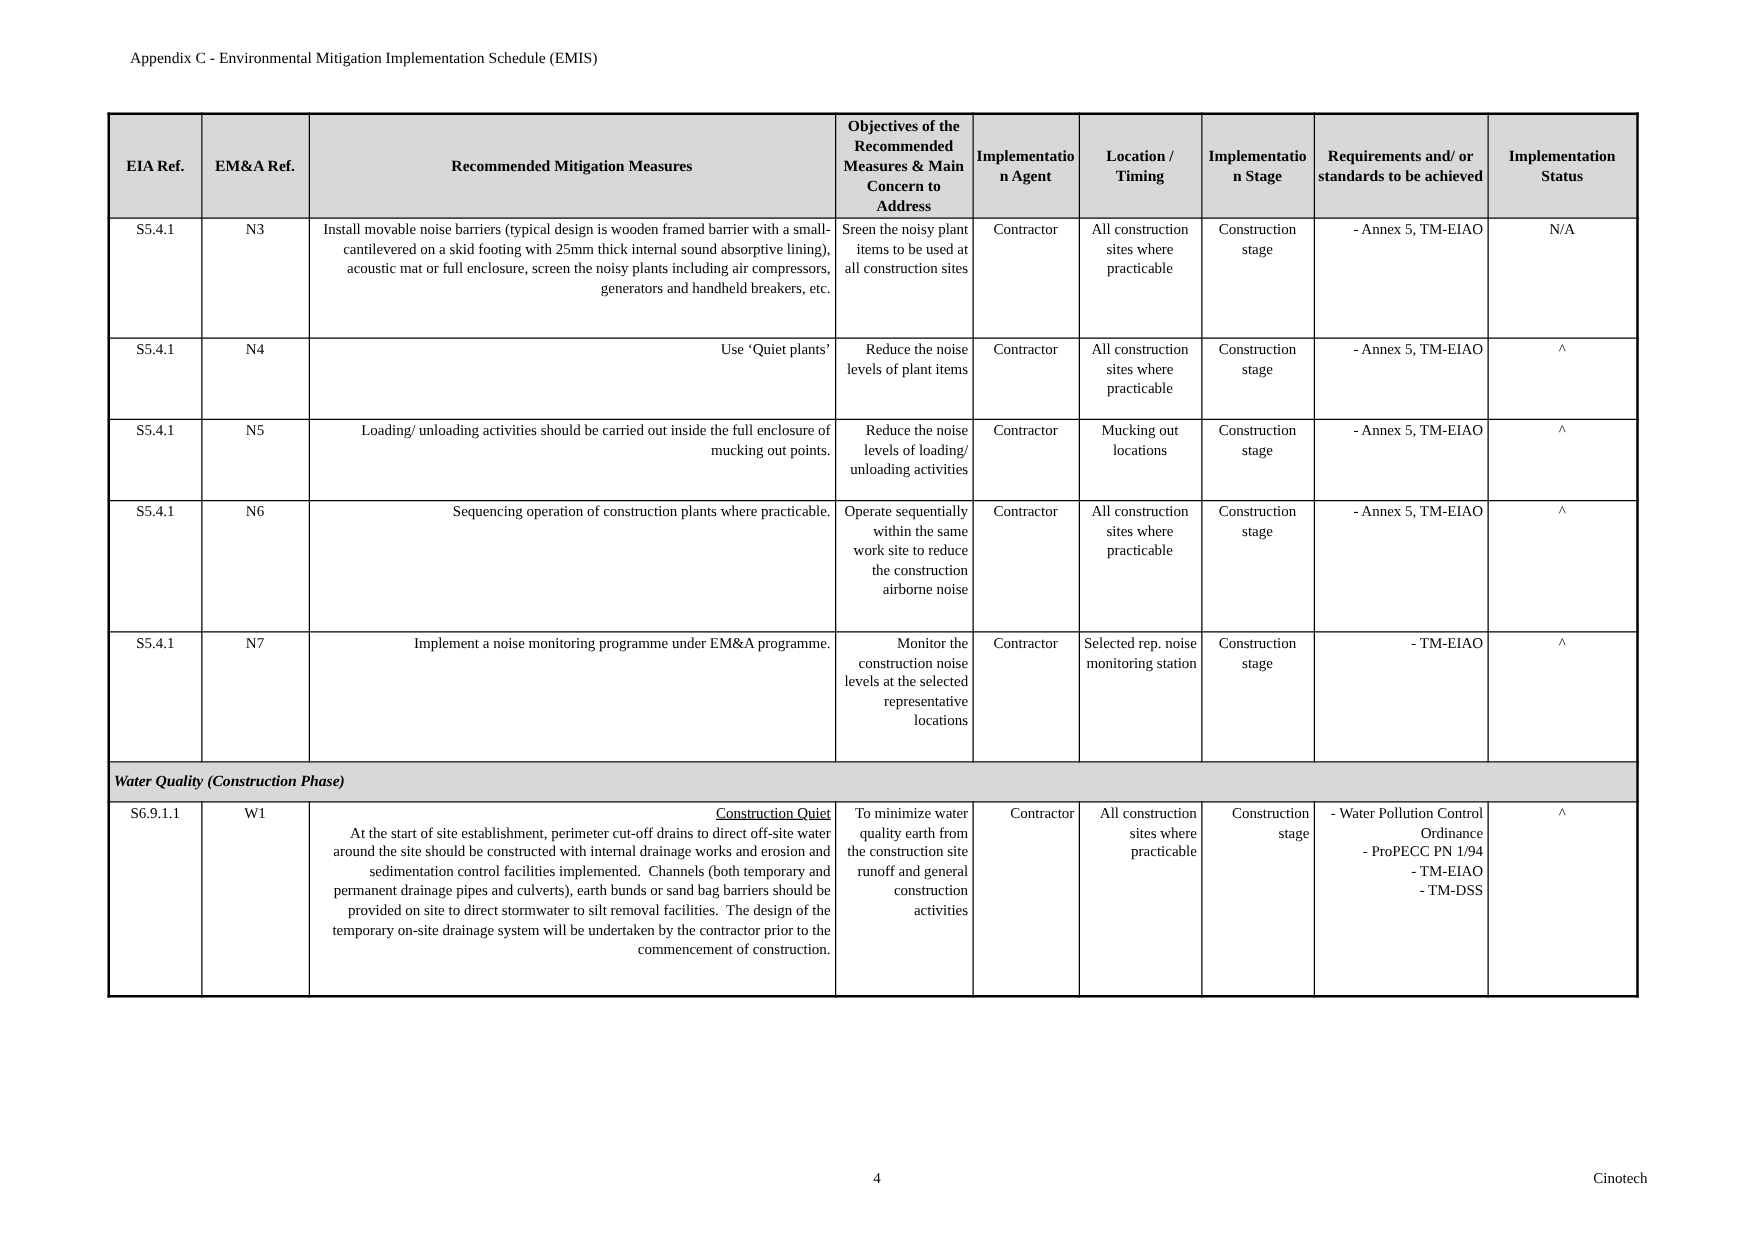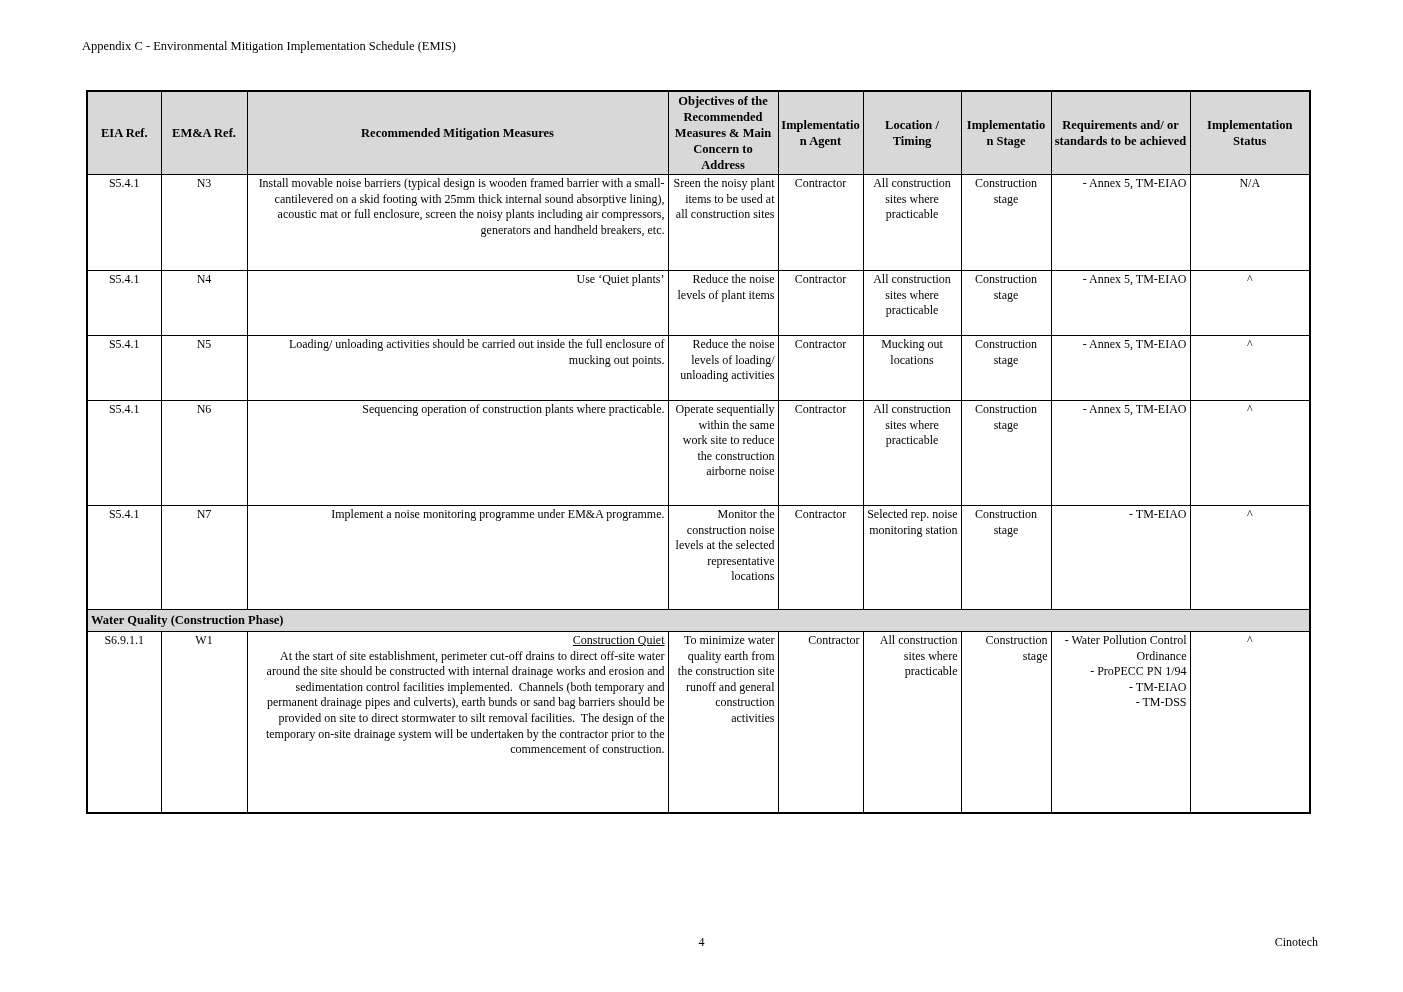--- a/index.html
+++ b/index.html
@@ -4,21 +4,21 @@
 <style>
   :root{
     --border:#000000; --header-bg:#d8d8d8; --text:#000000; --page-bg:#ffffff;
   }
   html,body{margin:0;padding:0;}
   body{
     width:1403px;height:992px;background:var(--page-bg);
     font-family:"Liberation Serif","DejaVu Serif",serif;color:var(--text);
     position:relative;overflow:hidden;
   }
-  .doc-title{position:absolute;left:82px;top:39px;font-size:12.5px;}
+  .doc-title{position:absolute;left:104px;top:39px;font-size:12.5px;}
   table.emis{
     position:absolute;left:86px;top:90px;width:1223px;
     border-collapse:collapse;table-layout:fixed;
     border:2px solid var(--border);
   }
   th,td{
     border:1px solid var(--border);
     padding:1px 3px;
     vertical-align:top;
     font-size:12px;
@@ -151,24 +151,24 @@
           </td>
           <td class="l">Monitor the construction noise levels at the selected representative locations</td>
           <td class="c">Contractor</td>
           <td class="l">Selected rep. noise monitoring station</td>
           <td class="c">Construction stage</td>
           <td class="l">
             <div>- TM-EIAO</div>
           </td>
           <td class="c">^</td>
         </tr>
-        <tr style="height: 22px;">
+        <tr style="height: 32px; font-style: italic;">
           <td class="section-cell" colspan="9">Water Quality (Construction Phase)</td>
         </tr>
-        <tr style="height: 181px;">
+        <tr style="height: 155px;">
           <td class="c">S6.9.1.1</td>
           <td class="c">W1</td>
           <td class="l">
             <div class="seg u">Construction Quiet</div>
             <div class="seg">At the start of site establishment, perimeter cut-off drains to direct off-site water around the site should be constructed with internal drainage works and erosion and sedimentation control facilities implemented.  Channels (both temporary and permanent drainage pipes and culverts), earth bunds or sand bag barriers should be provided on site to direct stormwater to silt removal facilities.  The design of the temporary on-site drainage system will be undertaken by the contractor prior to the commencement of construction.</div>
           </td>
           <td class="l">To minimize water quality earth from the construction site runoff and general construction activities</td>
           <td class="l">Contractor</td>
           <td class="l">All construction sites where practicable</td>
           <td class="l">Construction stage</td>

